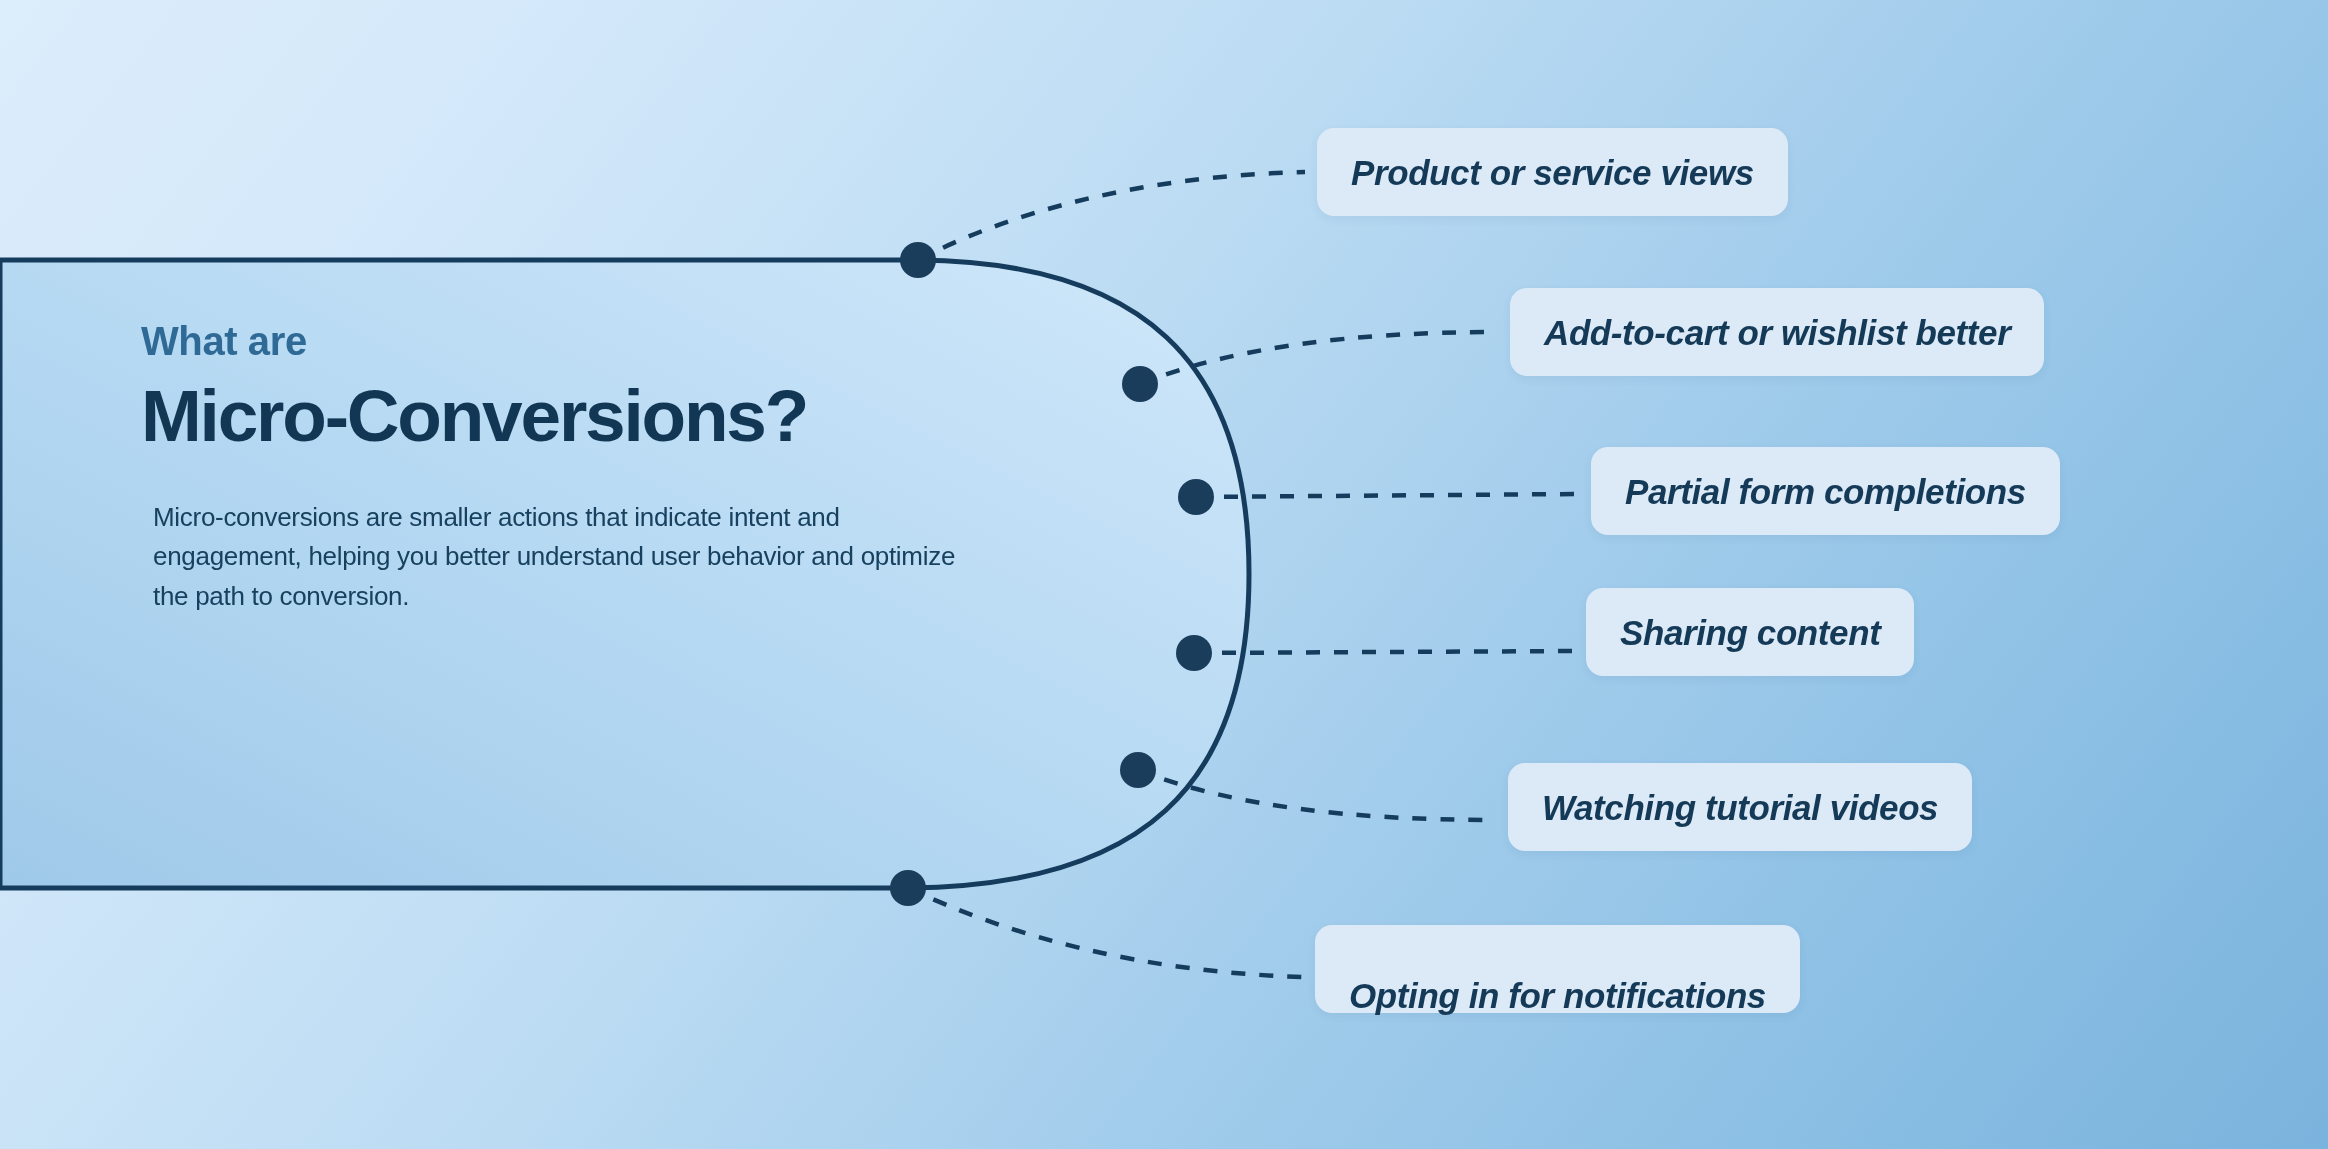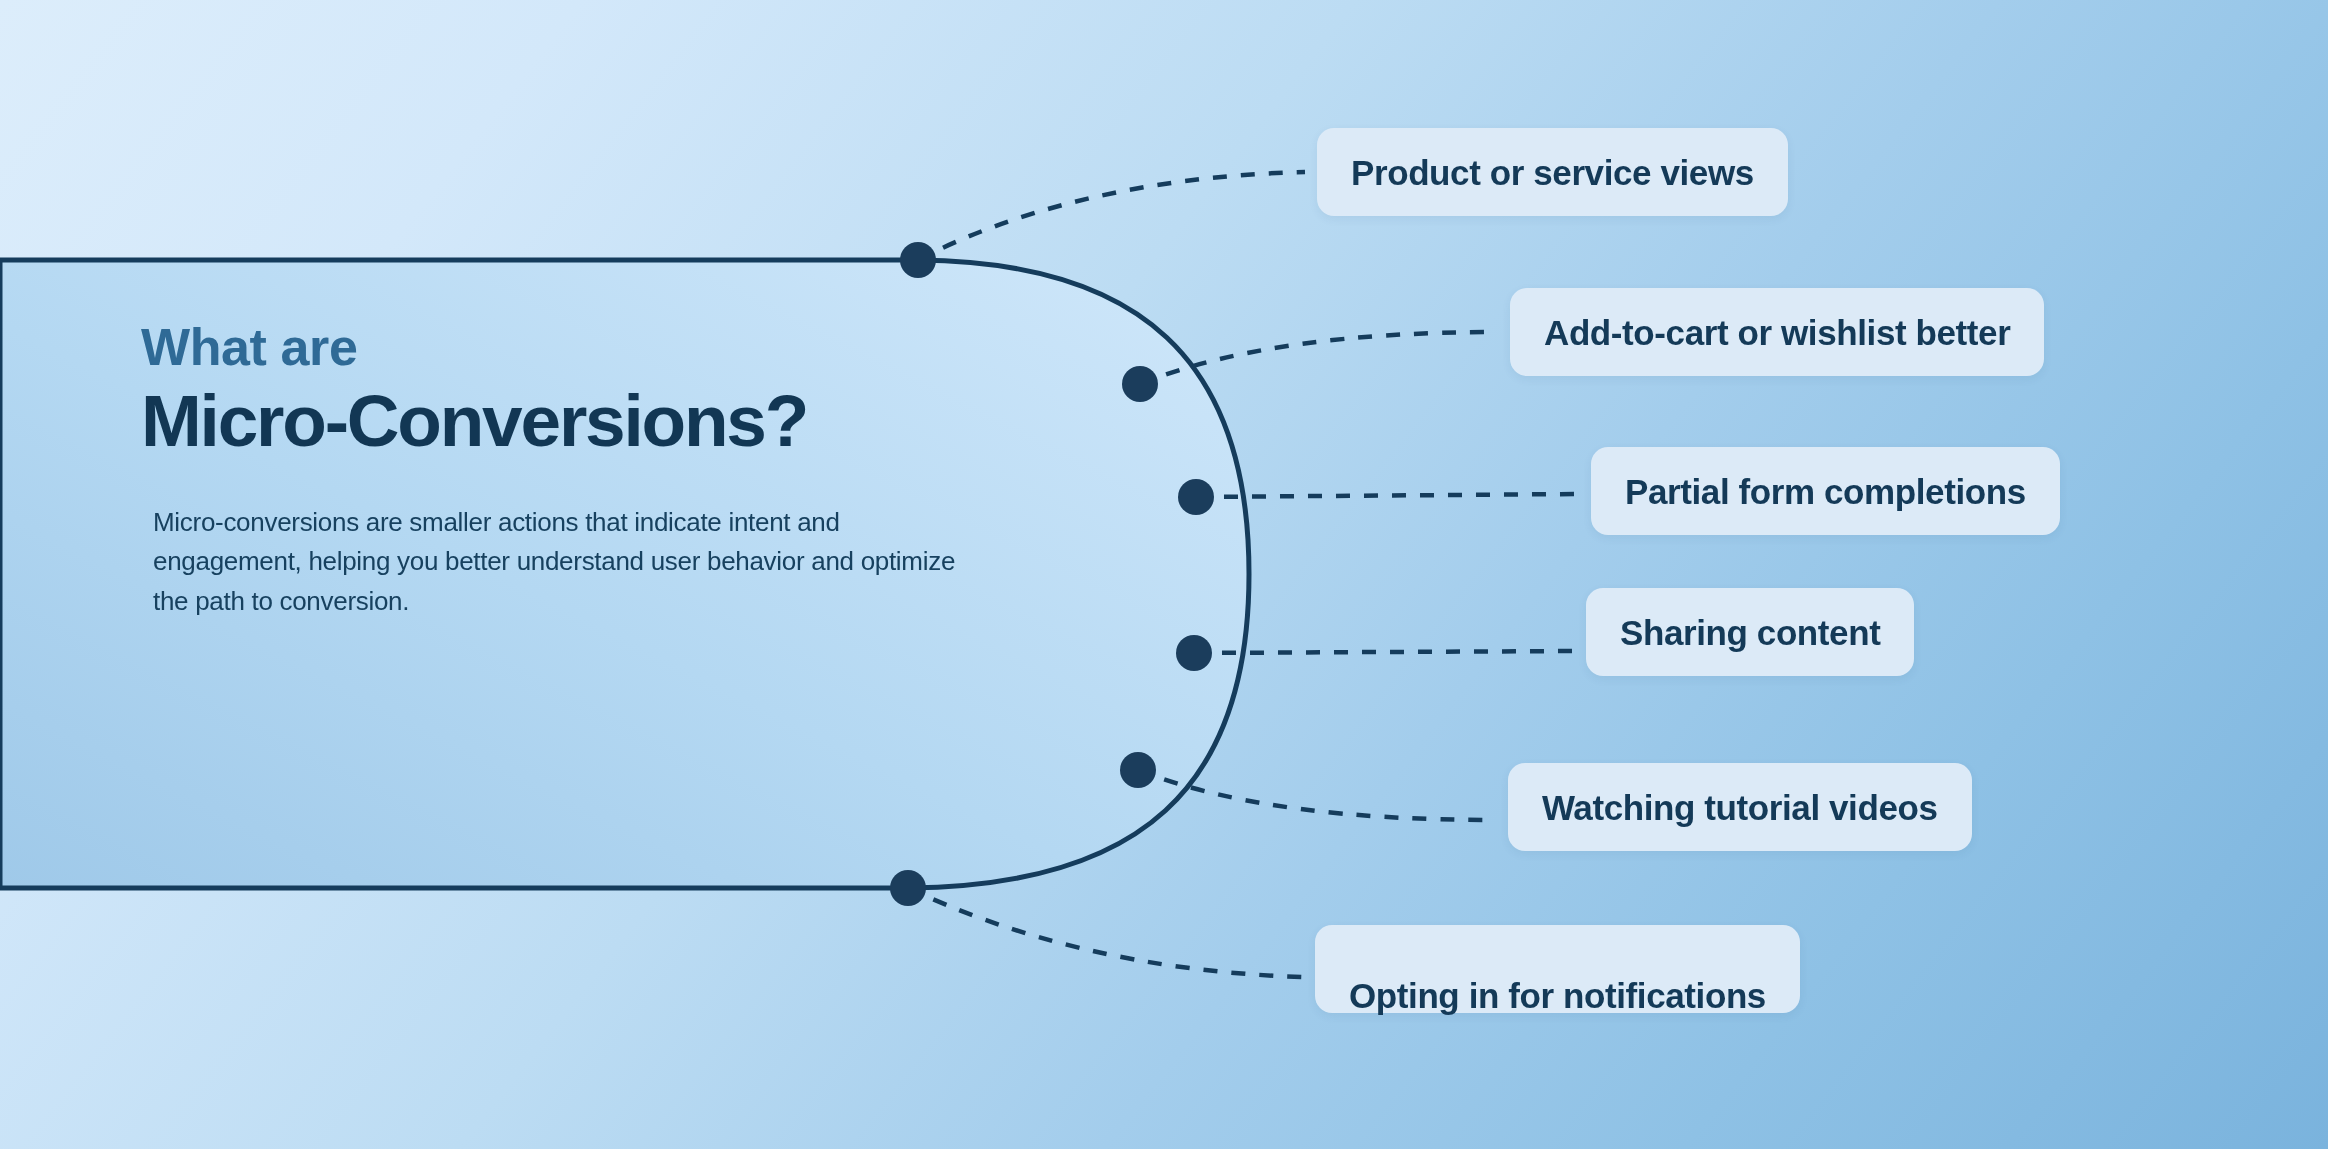--- a/index.html
+++ b/index.html
@@ -36,26 +36,26 @@
   #info-panel {
     position: absolute;
     left: 0px;
     top: 262px;
     width: 1040px;
     height: 626px;
     box-sizing: border-box;
     padding: 58px 60px 0 141px;
   }
   #eyebrow {
-    font-size: 52px;
+    font-size: 40px;
     font-weight: 700;
     color: #2f6a96;
     letter-spacing: -0.4px;
     line-height: 1.05;
-    margin: 0 0 8px 0;
+    margin: 0 0 16px 0;
   }
   #headline {
     font-size: 73px;
     font-weight: 700;
     color: #123754;
     letter-spacing: -2.2px;
     line-height: 1.04;
     margin: 0 0 44px 0;
     white-space: nowrap;
   }
@@ -74,20 +74,21 @@
     position: absolute;
     display: flex;
     align-items: center;
     background: #dceaf7;
     border-radius: 17px;
     box-shadow: 0 3px 10px rgba(25, 70, 110, 0.07);
     padding: 0 34px;
     height: 88px;
     box-sizing: border-box;
     white-space: nowrap;
+    font-style: italic;
   }
   .pill-label {
     font-size: 35px;
     font-weight: 700;
     color: #143a58;
     letter-spacing: -0.4px;
     line-height: 1;
   }
 
   #pill-0 { left: 1317px; top: 128px; }

